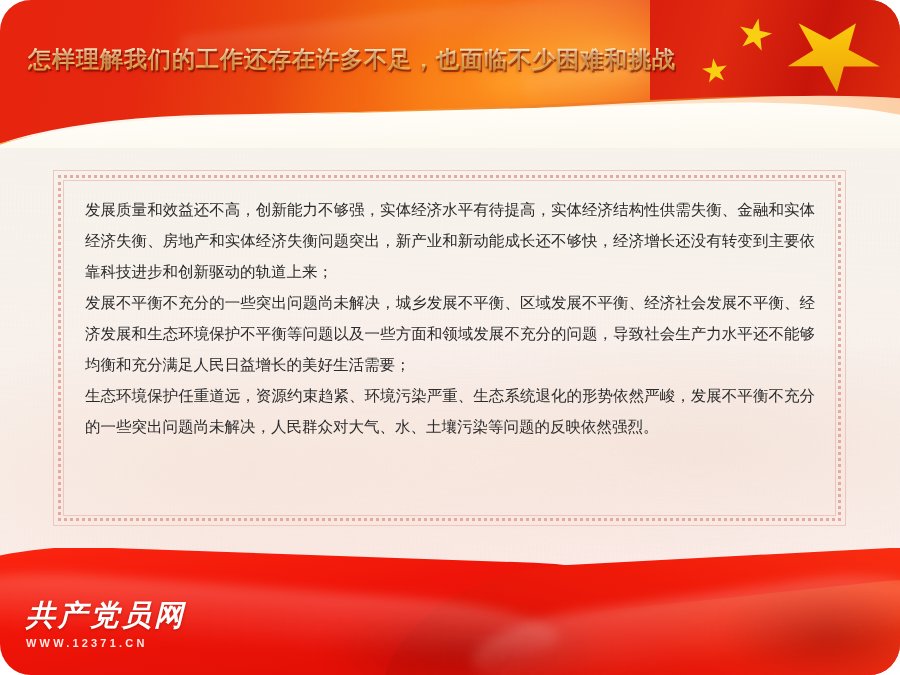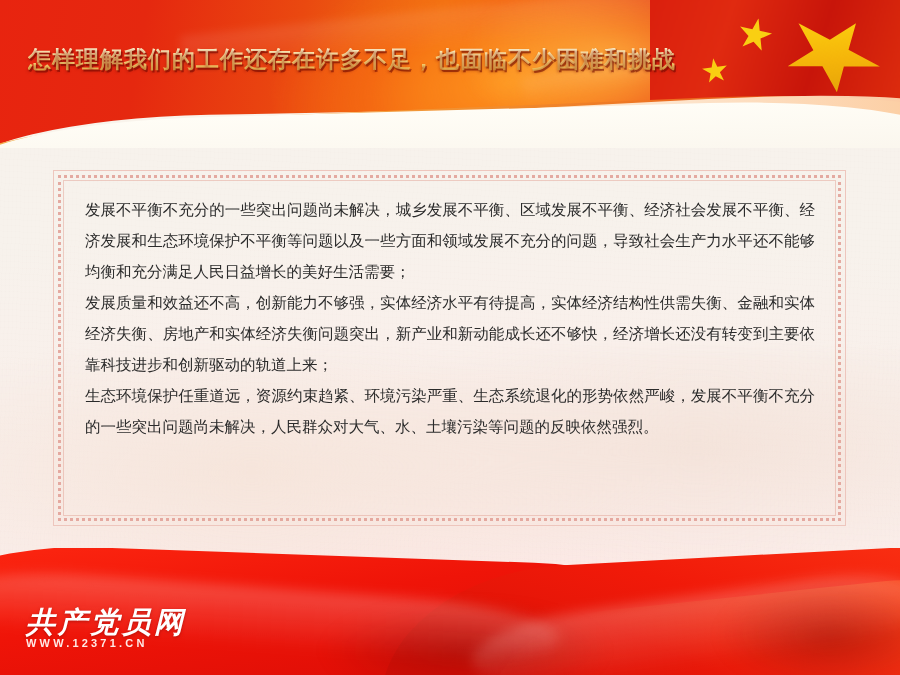--- a/index.html
+++ b/index.html
@@ -7,20 +7,21 @@
     padding: 0;
     background: #ffffff;
   }
   #poster {
     position: relative;
     width: 900px;
     height: 675px;
     overflow: hidden;
     font-family: "Liberation Sans", "DejaVu Sans", sans-serif;
     background: #fdf0ee;
+    border-radius: 31px;
   }
 
   
   .bg-base {
     position: absolute;
     inset: 0;
     background:
       radial-gradient(120% 70% at 50% 100%, #fde4e0 0%, #fbeeea 45%, #f7f2ec 100%),
       linear-gradient(180deg, #f9f4ee 0%, #fbeeea 55%, #fce6e1 100%);
   }
@@ -291,20 +292,21 @@
   .logo-mark {
     font-size: 29px;
     font-weight: bold;
     letter-spacing: 3px;
     line-height: 1;
     font-style: italic;
     text-shadow: 0 1px 3px rgba(130,5,0,.5);
     font-family: "DejaVu Serif", "Liberation Serif", serif;
   }
   .logo-url {
+    margin-top: 7px;
     font-size: 11px;
     letter-spacing: 3.2px;
     font-weight: bold;
     color: #ffe9e6;
     font-family: "Liberation Sans", sans-serif;
   }
 </style>
 </head>
 <body>
 
@@ -338,22 +340,22 @@
 
     <div class="hdr-title-shadow">怎样理解我们的工作还存在许多不足，也面临不少困难和挑战</div>
     <div class="hdr-title">怎样理解我们的工作还存在许多不足，也面临不少困难和挑战</div>
   </div>
 
   <div class="frame">
     <div class="frame-inner"></div>
   </div>
 
   <div class="content">
+    <p class="para">发展质量和效益还不高，创新能力不够强，实体经济水平有待提高，实体经济结构性供需失衡、金融和实体经济失衡、房地产和实体经济失衡问题突出，新产业和新动能成长还不够快，经济增长还没有转变到主要依靠科技进步和创新驱动的轨道上来；</p>
     <p class="para">发展不平衡不充分的一些突出问题尚未解决，城乡发展不平衡、区域发展不平衡、经济社会发展不平衡、经济发展和生态环境保护不平衡等问题以及一些方面和领域发展不充分的问题，导致社会生产力水平还不能够均衡和充分满足人民日益增长的美好生活需要；</p>
-    <p class="para">发展质量和效益还不高，创新能力不够强，实体经济水平有待提高，实体经济结构性供需失衡、金融和实体经济失衡、房地产和实体经济失衡问题突出，新产业和新动能成长还不够快，经济增长还没有转变到主要依靠科技进步和创新驱动的轨道上来；</p>
     <p class="para">生态环境保护任重道远，资源约束趋紧、环境污染严重、生态系统退化的形势依然严峻，发展不平衡不充分的一些突出问题尚未解决，人民群众对大气、水、土壤污染等问题的反映依然强烈。</p>
   </div>
 
   <div class="footer">
     <div class="silk silk-a"></div>
     <div class="silk silk-b"></div>
     <div class="silk silk-c"></div>
     <div class="silk-dark dark1"></div>
     <div class="silk-dark dark2"></div>
     <div class="silk-sheen sheen1"></div>

